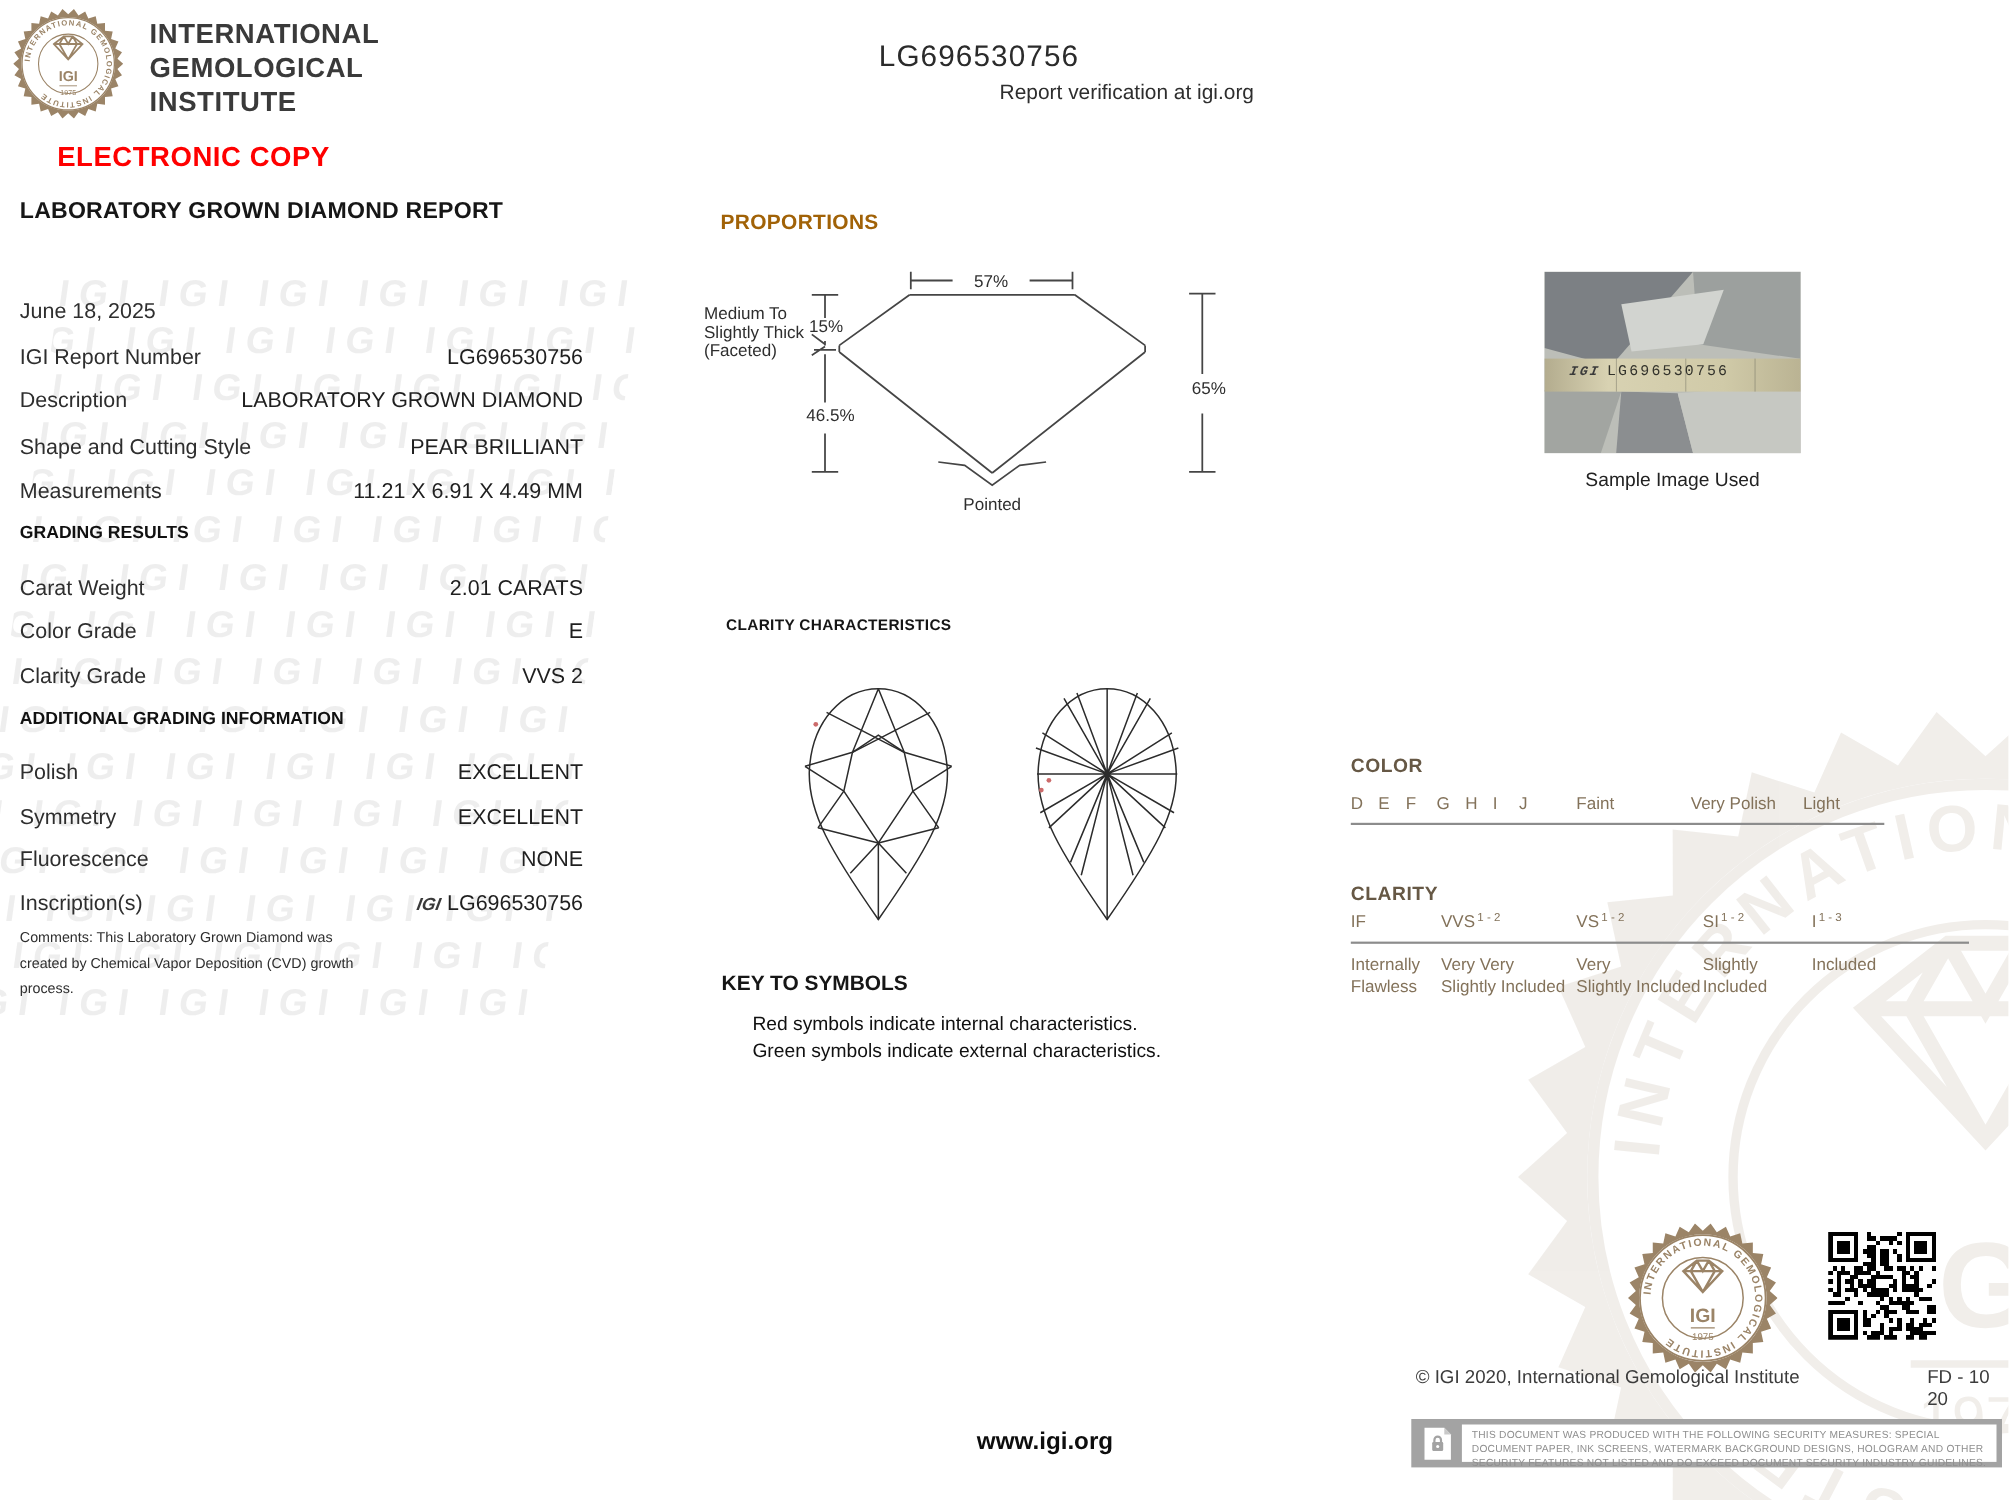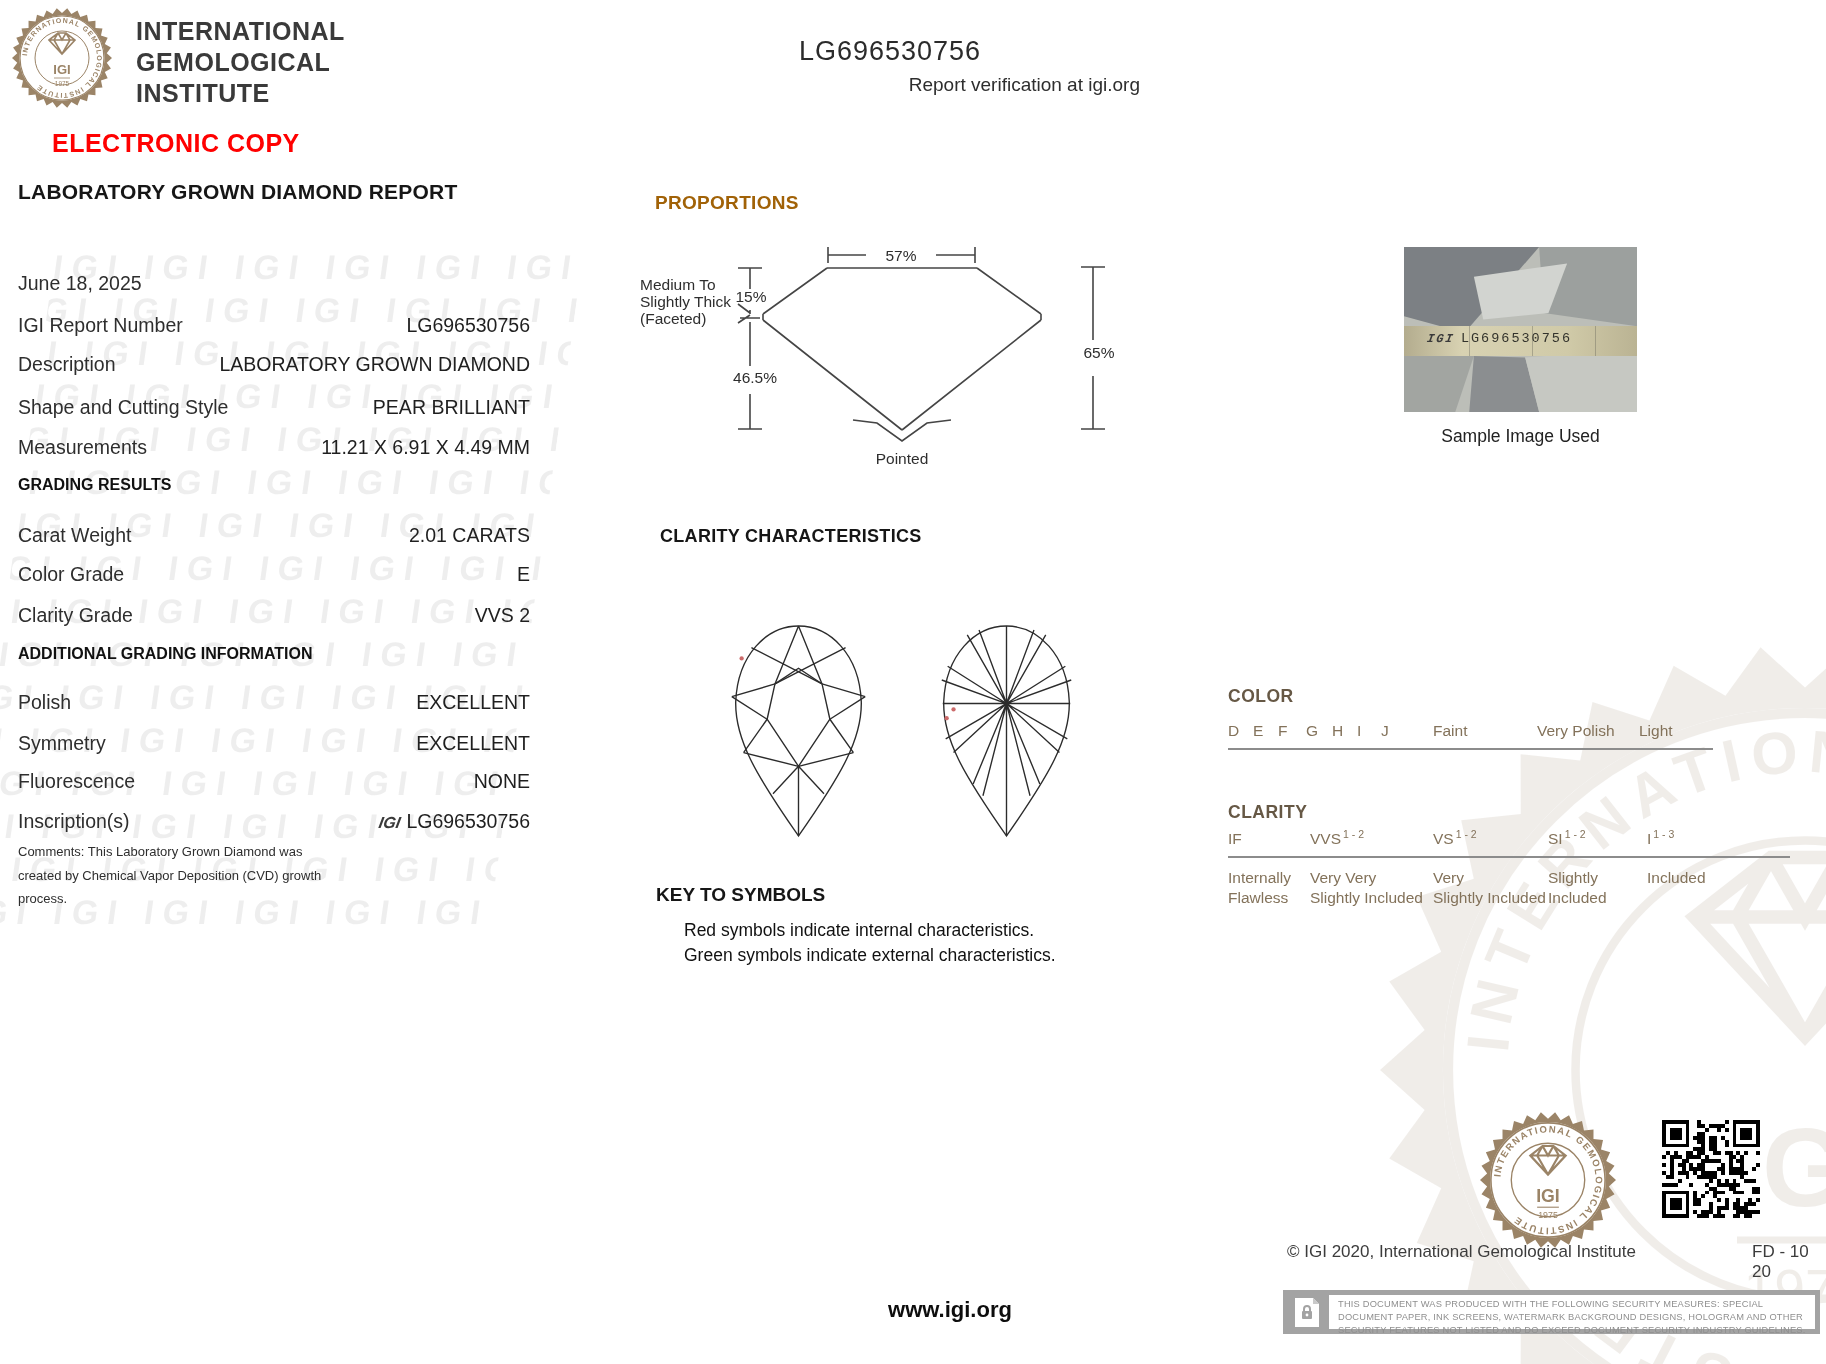--- a/index.html
+++ b/index.html
@@ -40,21 +40,21 @@
   .ph-bc{background:#8b8e90;clip-path:polygon(30% 66%,52% 67%,58% 100%,28% 100%);}
   .ph-br{background:#c6c8c2;clip-path:polygon(52% 67%,100% 62%,100% 100%,58% 100%);}
   .ph-band{top:48%!important;height:18%!important;bottom:auto!important;
            background:linear-gradient(90deg,#b3ac8e,#d8d2b2 25%,#d0caa8 70%,#bab393);}
   .ph-seam{top:48%!important;height:18%!important;width:1px!important;left:28%!important;
            background:rgba(90,90,80,.35);}
   .ph-ins{position:absolute;left:10%;top:51%;width:80%;font-family:"Liberation Mono",monospace;
           font-size:13.5px;letter-spacing:2px;color:#33332c;z-index:3;}
   .photo-caption{left:1404px;top:426px;width:233px;text-align:center;font-size:17.5px;color:#222;}
   
-  .cc-title{left:660px;top:526px;font-size:18px;font-weight:bold;color:#161616;letter-spacing:.3px;}
+  .cc-title{left:660px;top:560px;font-size:14px;font-weight:bold;color:#161616;letter-spacing:.3px;}
   .pear{z-index:2;}
   .pear path,.pear line,.pear polygon{stroke:#2c2c2c;stroke-width:1.4;fill:none;}
   .kts-title{left:656px;top:884px;font-size:19px;font-weight:bold;color:#161616;}
   .kts-lines{left:684px;top:918px;font-size:17.5px;line-height:25px;color:#111;}
   
   .scale-title{font-size:17.5px;font-weight:bold;color:#665845;letter-spacing:.5px;}
   .scale-item{position:absolute;font-size:15.5px;color:#83725a;}
   .scale-line{position:absolute;height:2px;background:#8c8c8c;}
   .grade-sup{font-size:10.5px;position:relative;top:-6px;margin-left:2px;}
   .scale-lbl{position:absolute;font-size:15.5px;line-height:20px;color:#83725a;}

